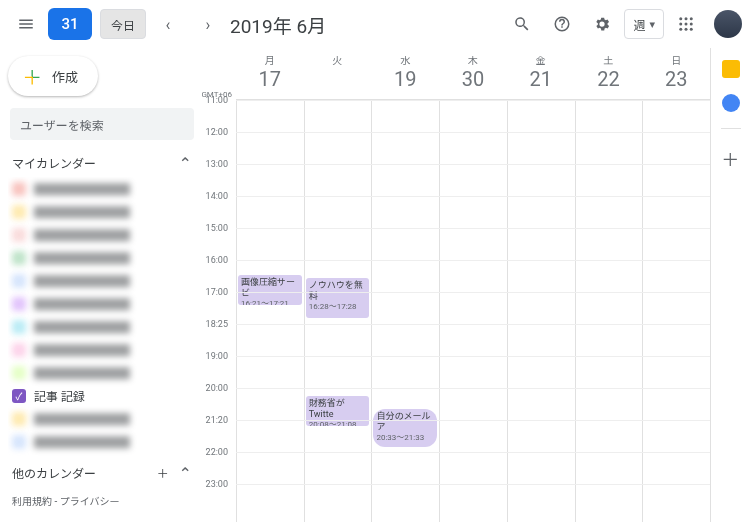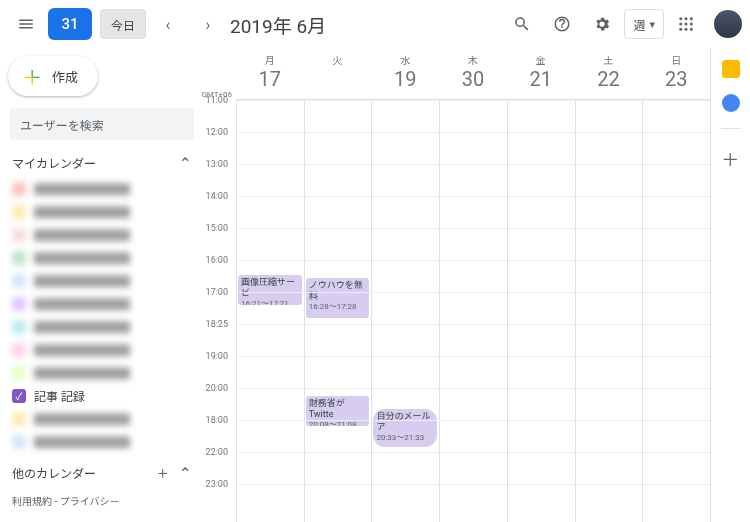--- a/index.html
+++ b/index.html
@@ -199,21 +199,21 @@
           <div class="time-row">
             <span>18:25</span>
           </div>
           <div class="time-row">
             <span>19:00</span>
           </div>
           <div class="time-row">
             <span>20:00</span>
           </div>
           <div class="time-row">
-            <span>18:00</span>
+            <span>21:20</span>
           </div>
           <div class="time-row">
             <span>22:00</span>
           </div>
           <div class="time-row">
             <span>23:00</span>
           </div>
         </div>
     </div>
     <div class="days">

